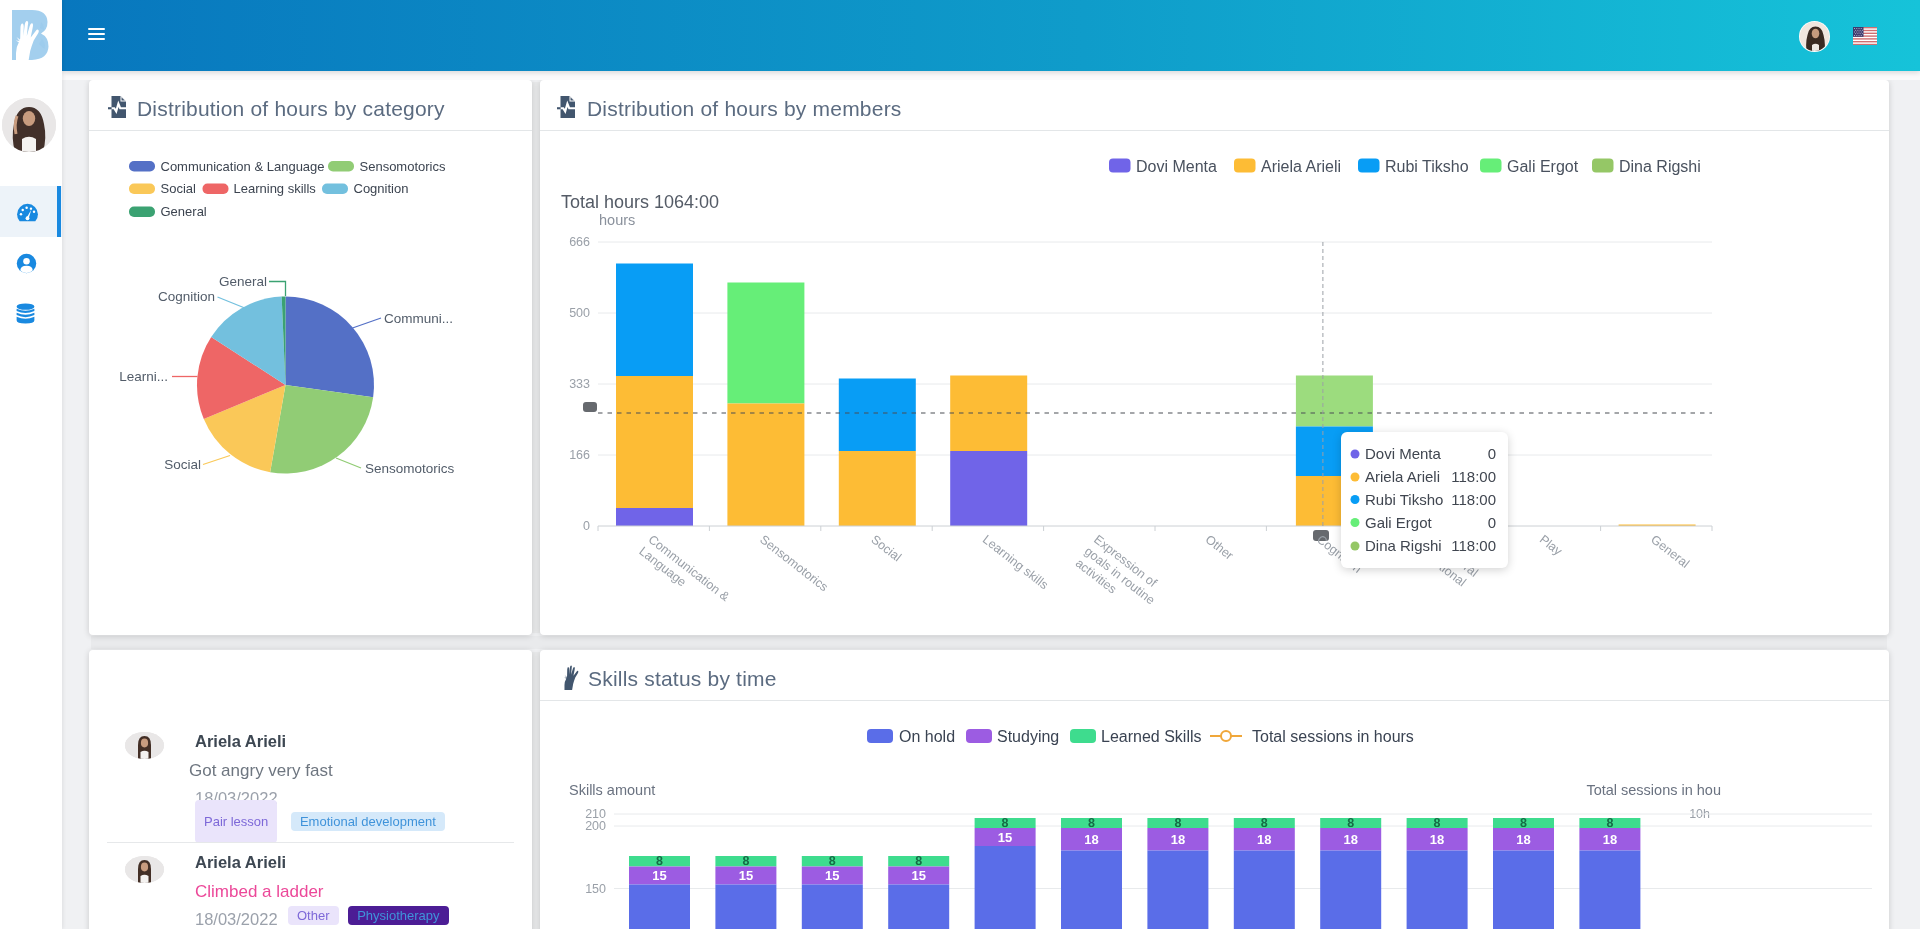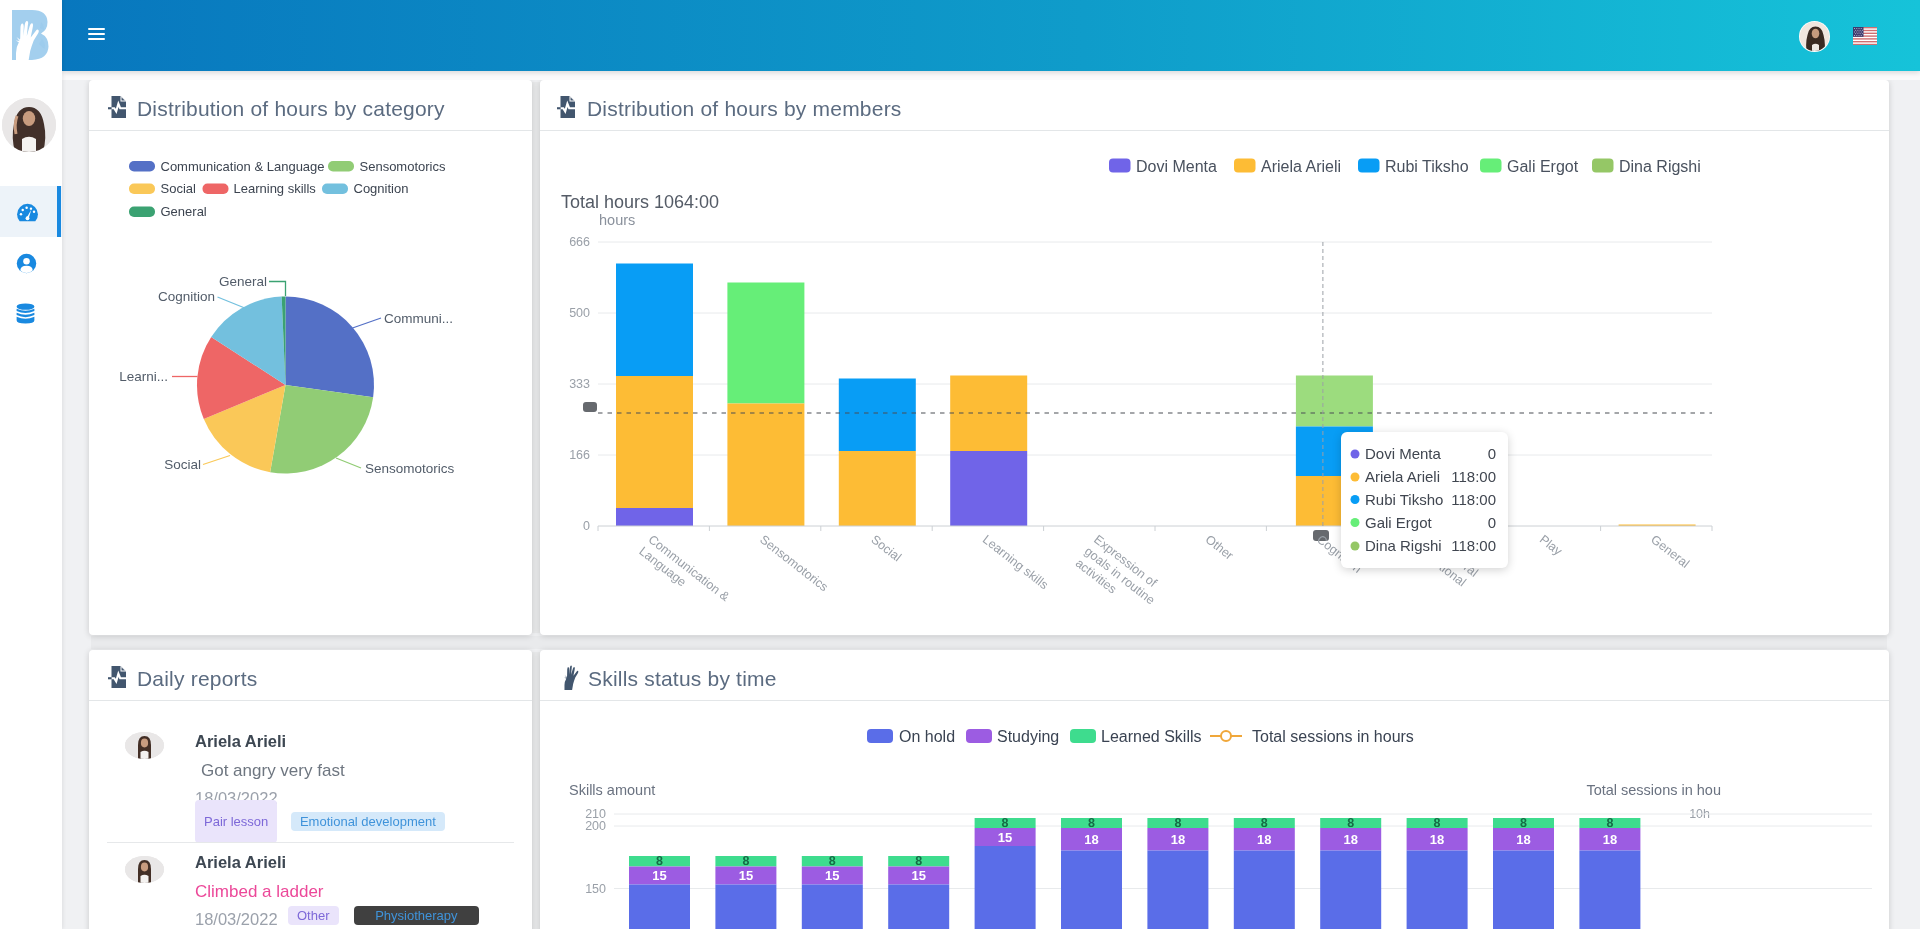--- a/index.html
+++ b/index.html
@@ -288,61 +288,51 @@
           <text x="155" y="95.5" fill="#404650" text-anchor="end">0</text>
         <circle cx="14" cy="114" r="4.5" fill="#95c766"></circle>
           <text x="24" y="119" fill="#404650">Dina Rigshi</text>
           <text x="155" y="119" fill="#404650" text-anchor="end">118:00</text>
       </g>
     </svg>
   </div>
 </div>
 
 <div class="card" id="c3" style="left:89px; top:650px; width:443px; height:560px;">
-  <div class="chead">
-    <svg class="cicon" width="20" height="24" viewBox="0 0 20 24">
-      <path d="M3.5 1 H12.5 L18 6.5 V23 H3.5 Z" fill="#42566e"></path>
-      <path d="M12.5 1 L18 6.5 H12.5 Z" fill="#fff"></path>
-      <path d="M13.5 2.3 L16.8 5.5 L13.5 5.5 Z" fill="#42566e"></path>
-      <path d="M3.5 13.2 H6.2 L8.2 16.4 L10.4 8.8 L12.2 13.2 H18" stroke="#fff" stroke-width="2.1" fill="none"></path>
-      <path d="M0 12.2 H3.5 V14.3 H0 Z" fill="#42566e"></path>
-    </svg>
-    <div class="ctitle">Daily reports</div>
-  </div>
   <div id="c3body" style="position:absolute; left:0; top:51px; width:443px; height:509px;">
     <div style="position:absolute; left:36px; top:31px; width:39px; height:27px; border-radius:50%; background:#e7e5e5; overflow:hidden;">
       <svg width="39" height="27" viewBox="0 0 39 27">
           <rect width="39" height="27" fill="#e9e7e7"></rect>
           <path d="M13 27 L13 13 Q13 4 19.5 4 Q26 4 26 13 L26 27 Z" fill="#432f26"></path>
           <ellipse cx="19.5" cy="11" rx="3.6" ry="4.4" fill="#c89c7f"></ellipse>
           <path d="M15.5 27 L15.5 20 Q19.5 17.5 23.5 20 L23.5 27 Z" fill="#f4f2f0"></path>
         </svg>
     </div>
     <div style="position:absolute; left:106px; top:31px; font-size:16.5px; font-weight:bold; color:#3d4752;">Ariela Arieli</div>
-    <div style="position:absolute; left:112px; top:60px; font-size:17px; color:#6e7680;">Got angry very fast</div>
+    <div style="position:absolute; left:100px; top:60px; font-size:17px; color:#6e7680;">Got angry very fast</div>
     <div style="position:absolute; left:106px; top:88px; font-size:16.5px; color:#9ba1ab;">18/03/2022</div>
     <div style="position:absolute; left:106px; top:113px; font-size:13px;">
       <span style="background:#eae4fb; color:#7d68d8; padding:14px 9px; border-radius:4px;">Pair lesson</span>
       <span style="background:#d5e9fa; color:#3f93da; padding:2px 9px; border-radius:4px; margin-left:10px;">Emotional development</span>
     </div>
     <div style="position:absolute; left:18px; right:18px; top:141px; border-top:1px solid #e6e8ea;"></div>
     <div style="position:absolute; left:36px; top:155px; width:39px; height:27px; border-radius:50%; background:#e7e5e5; overflow:hidden;">
       <svg width="39" height="27" viewBox="0 0 39 27">
           <rect width="39" height="27" fill="#e9e7e7"></rect>
           <path d="M13 27 L13 13 Q13 4 19.5 4 Q26 4 26 13 L26 27 Z" fill="#432f26"></path>
           <ellipse cx="19.5" cy="11" rx="3.6" ry="4.4" fill="#c89c7f"></ellipse>
           <path d="M15.5 27 L15.5 20 Q19.5 17.5 23.5 20 L23.5 27 Z" fill="#f4f2f0"></path>
         </svg>
     </div>
     <div style="position:absolute; left:106px; top:152px; font-size:16.5px; font-weight:bold; color:#3d4752;">Ariela Arieli</div>
     <div style="position:absolute; left:106px; top:181px; font-size:17px; color:#ec4899;">Climbed a ladder</div>
     <div style="position:absolute; left:106px; top:209px; font-size:16.5px; color:#9ba1ab;">18/03/2022</div>
     <div style="position:absolute; left:199px; top:207px; font-size:13px;">
       <span style="background:#eae4fb; color:#7d68d8; padding:2px 9px; border-radius:4px;">Other</span>
-      <span style="background:#404040; color:#3f93da; padding:2px 21px; border-radius:4px; margin-left:12px;">Physiotherapy</span>
+      <span style="background:#4c1d95; color:#3f93da; padding:2px 9px; border-radius:4px; margin-left:6px;">Physiotherapy</span>
     </div>
   </div>
 </div>
 
 <div class="card" id="c4" style="left:540px; top:650px; width:1349px; height:560px;">
   <div class="chead">
     <svg class="cicon" style="left:21px;" width="21" height="25" viewBox="4 11 25 41">
       <path d="M5 52 L5 44 Q5 38 8 33 L9.2 29.5 L9.5 18 Q10 14 11.5 14.5 Q13 15 12.7 19 L12.4 27 L13.8 15.5 Q14.5 11.5 16.2 12 Q17.8 12.5 16.8 16.5 L15.8 27 L18.7 17 Q19.8 13.5 21.2 14.3 Q22.6 15.1 21.6 19 L19.7 28.5 L24.7 22 Q26.3 19.8 27.4 20.9 Q28.5 22 26.7 25 L22.7 31.5 Q20.2 38 19.2 42 L17.5 52 Z" fill="#42566e"></path>
       <path d="M8.8 30.5 L5.5 28 L8.5 32 L4.8 31.5 L8.6 33.8 Z" fill="#42566e"></path>
     </svg>

